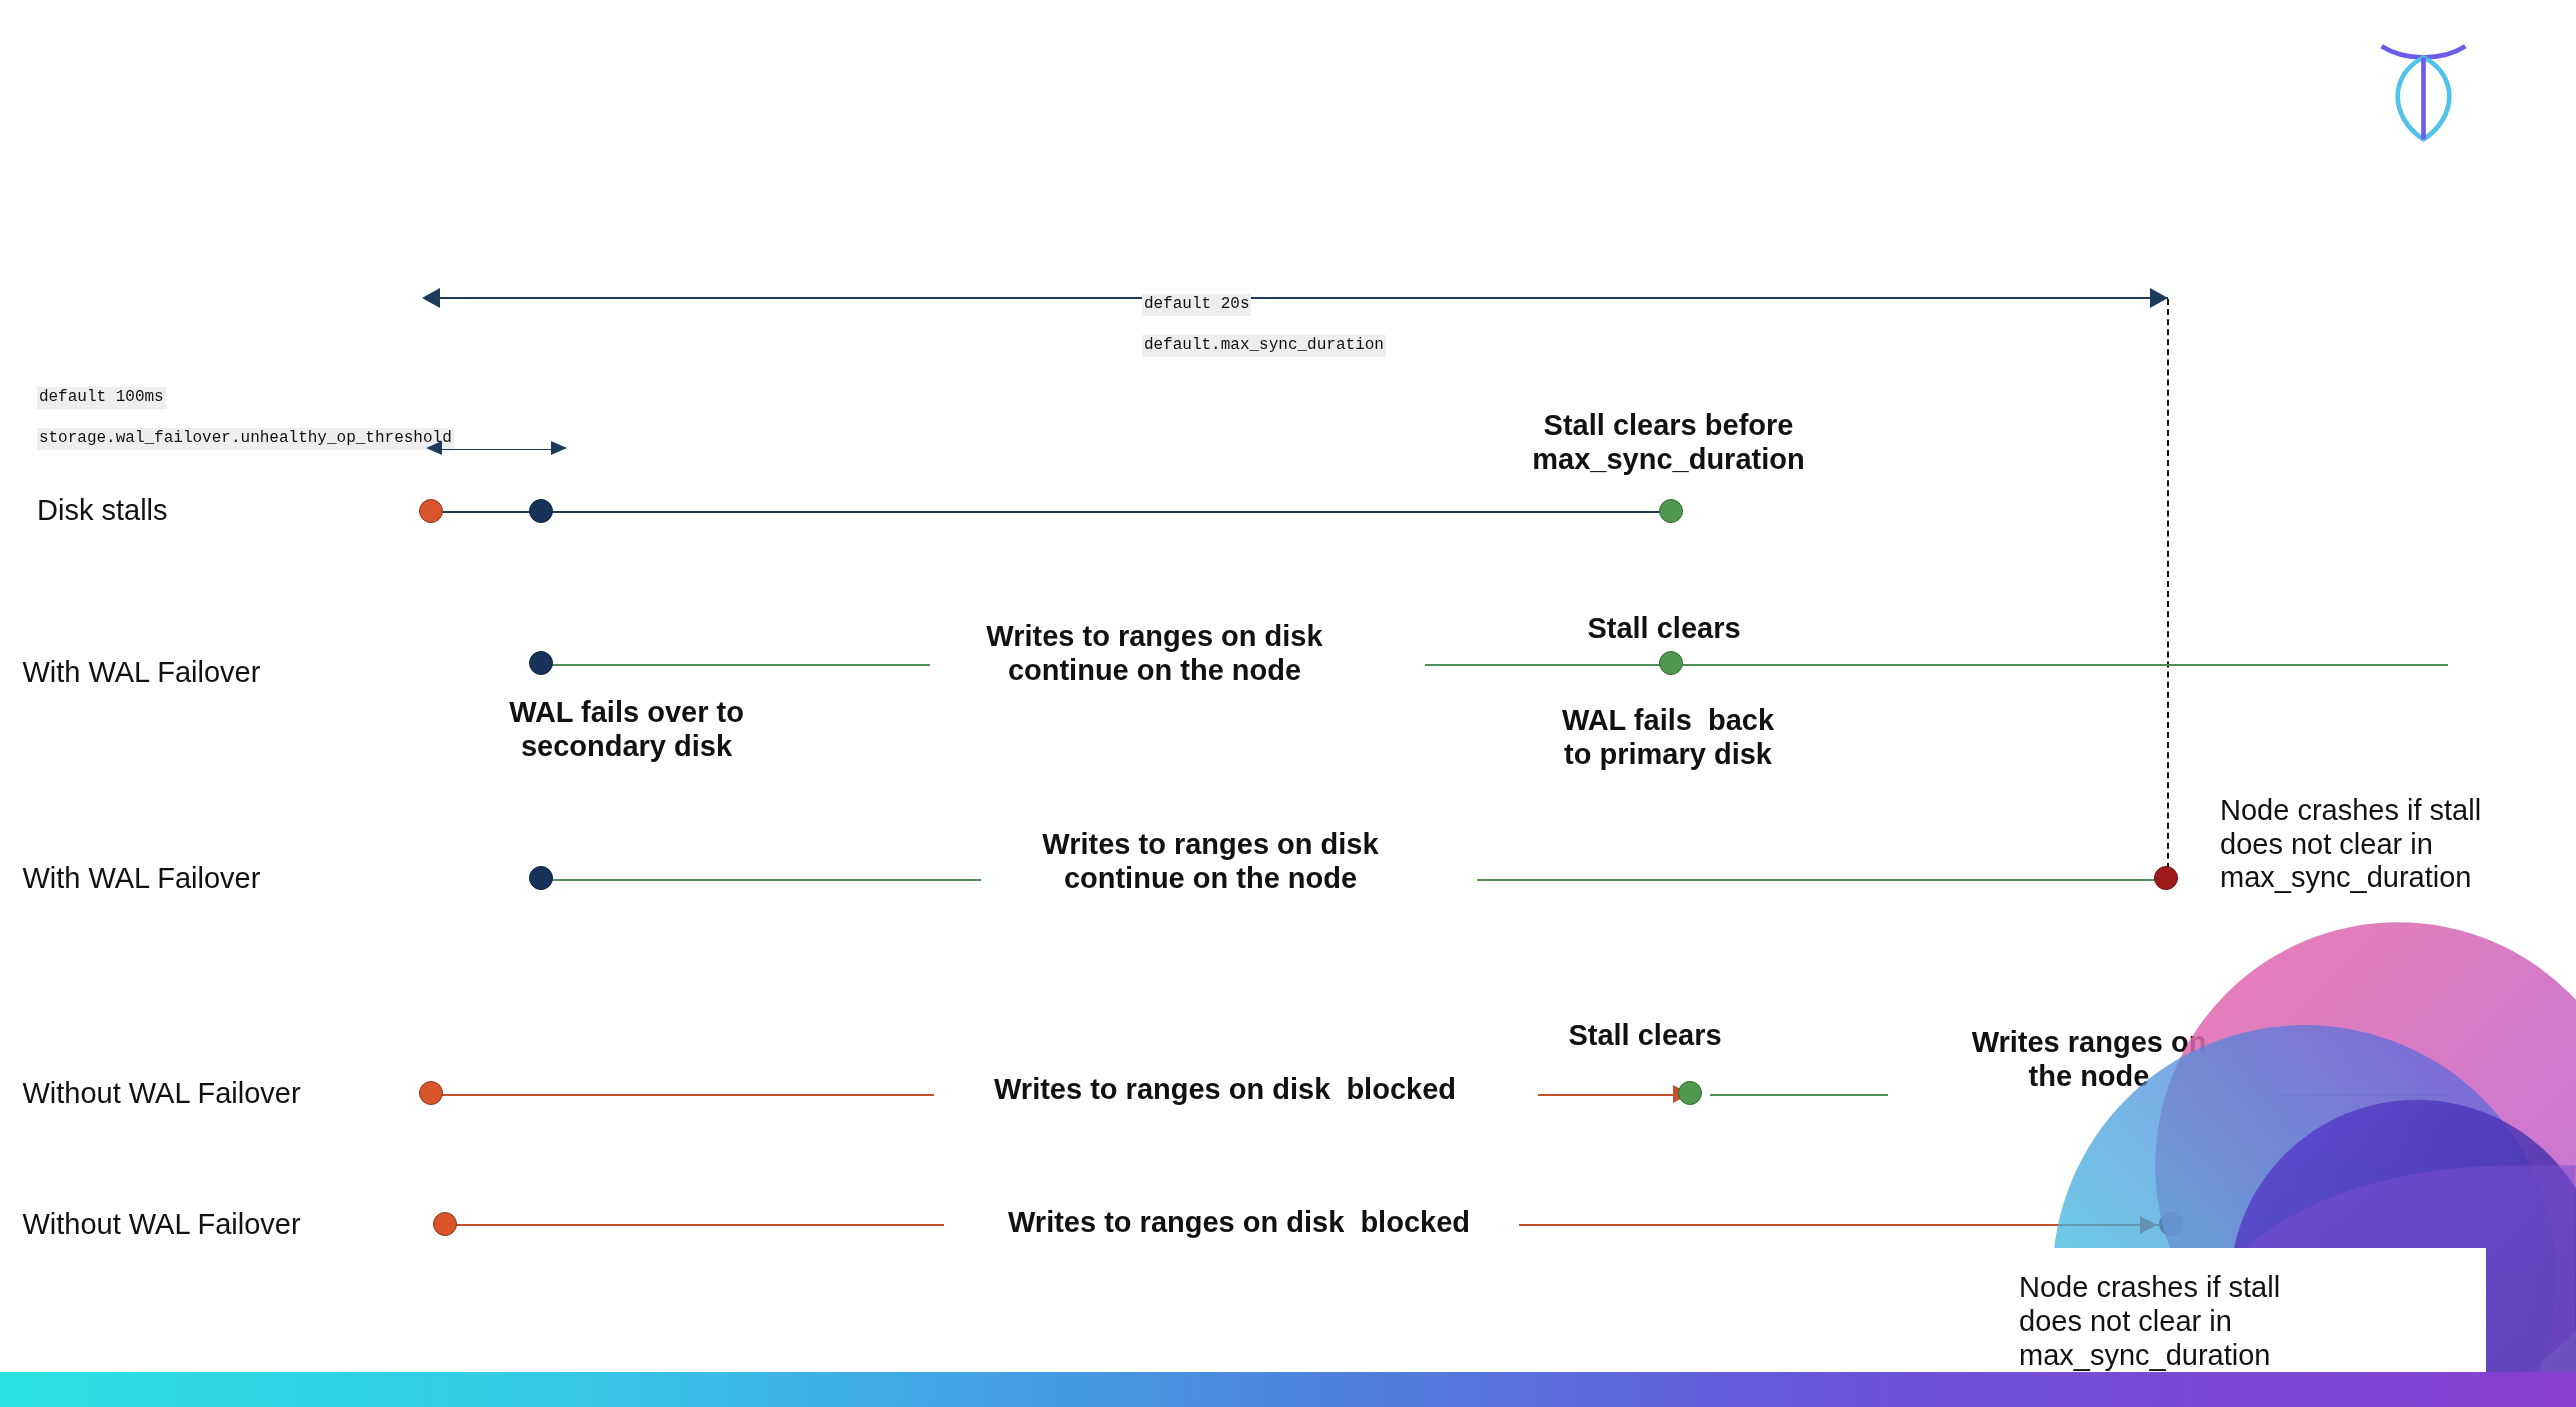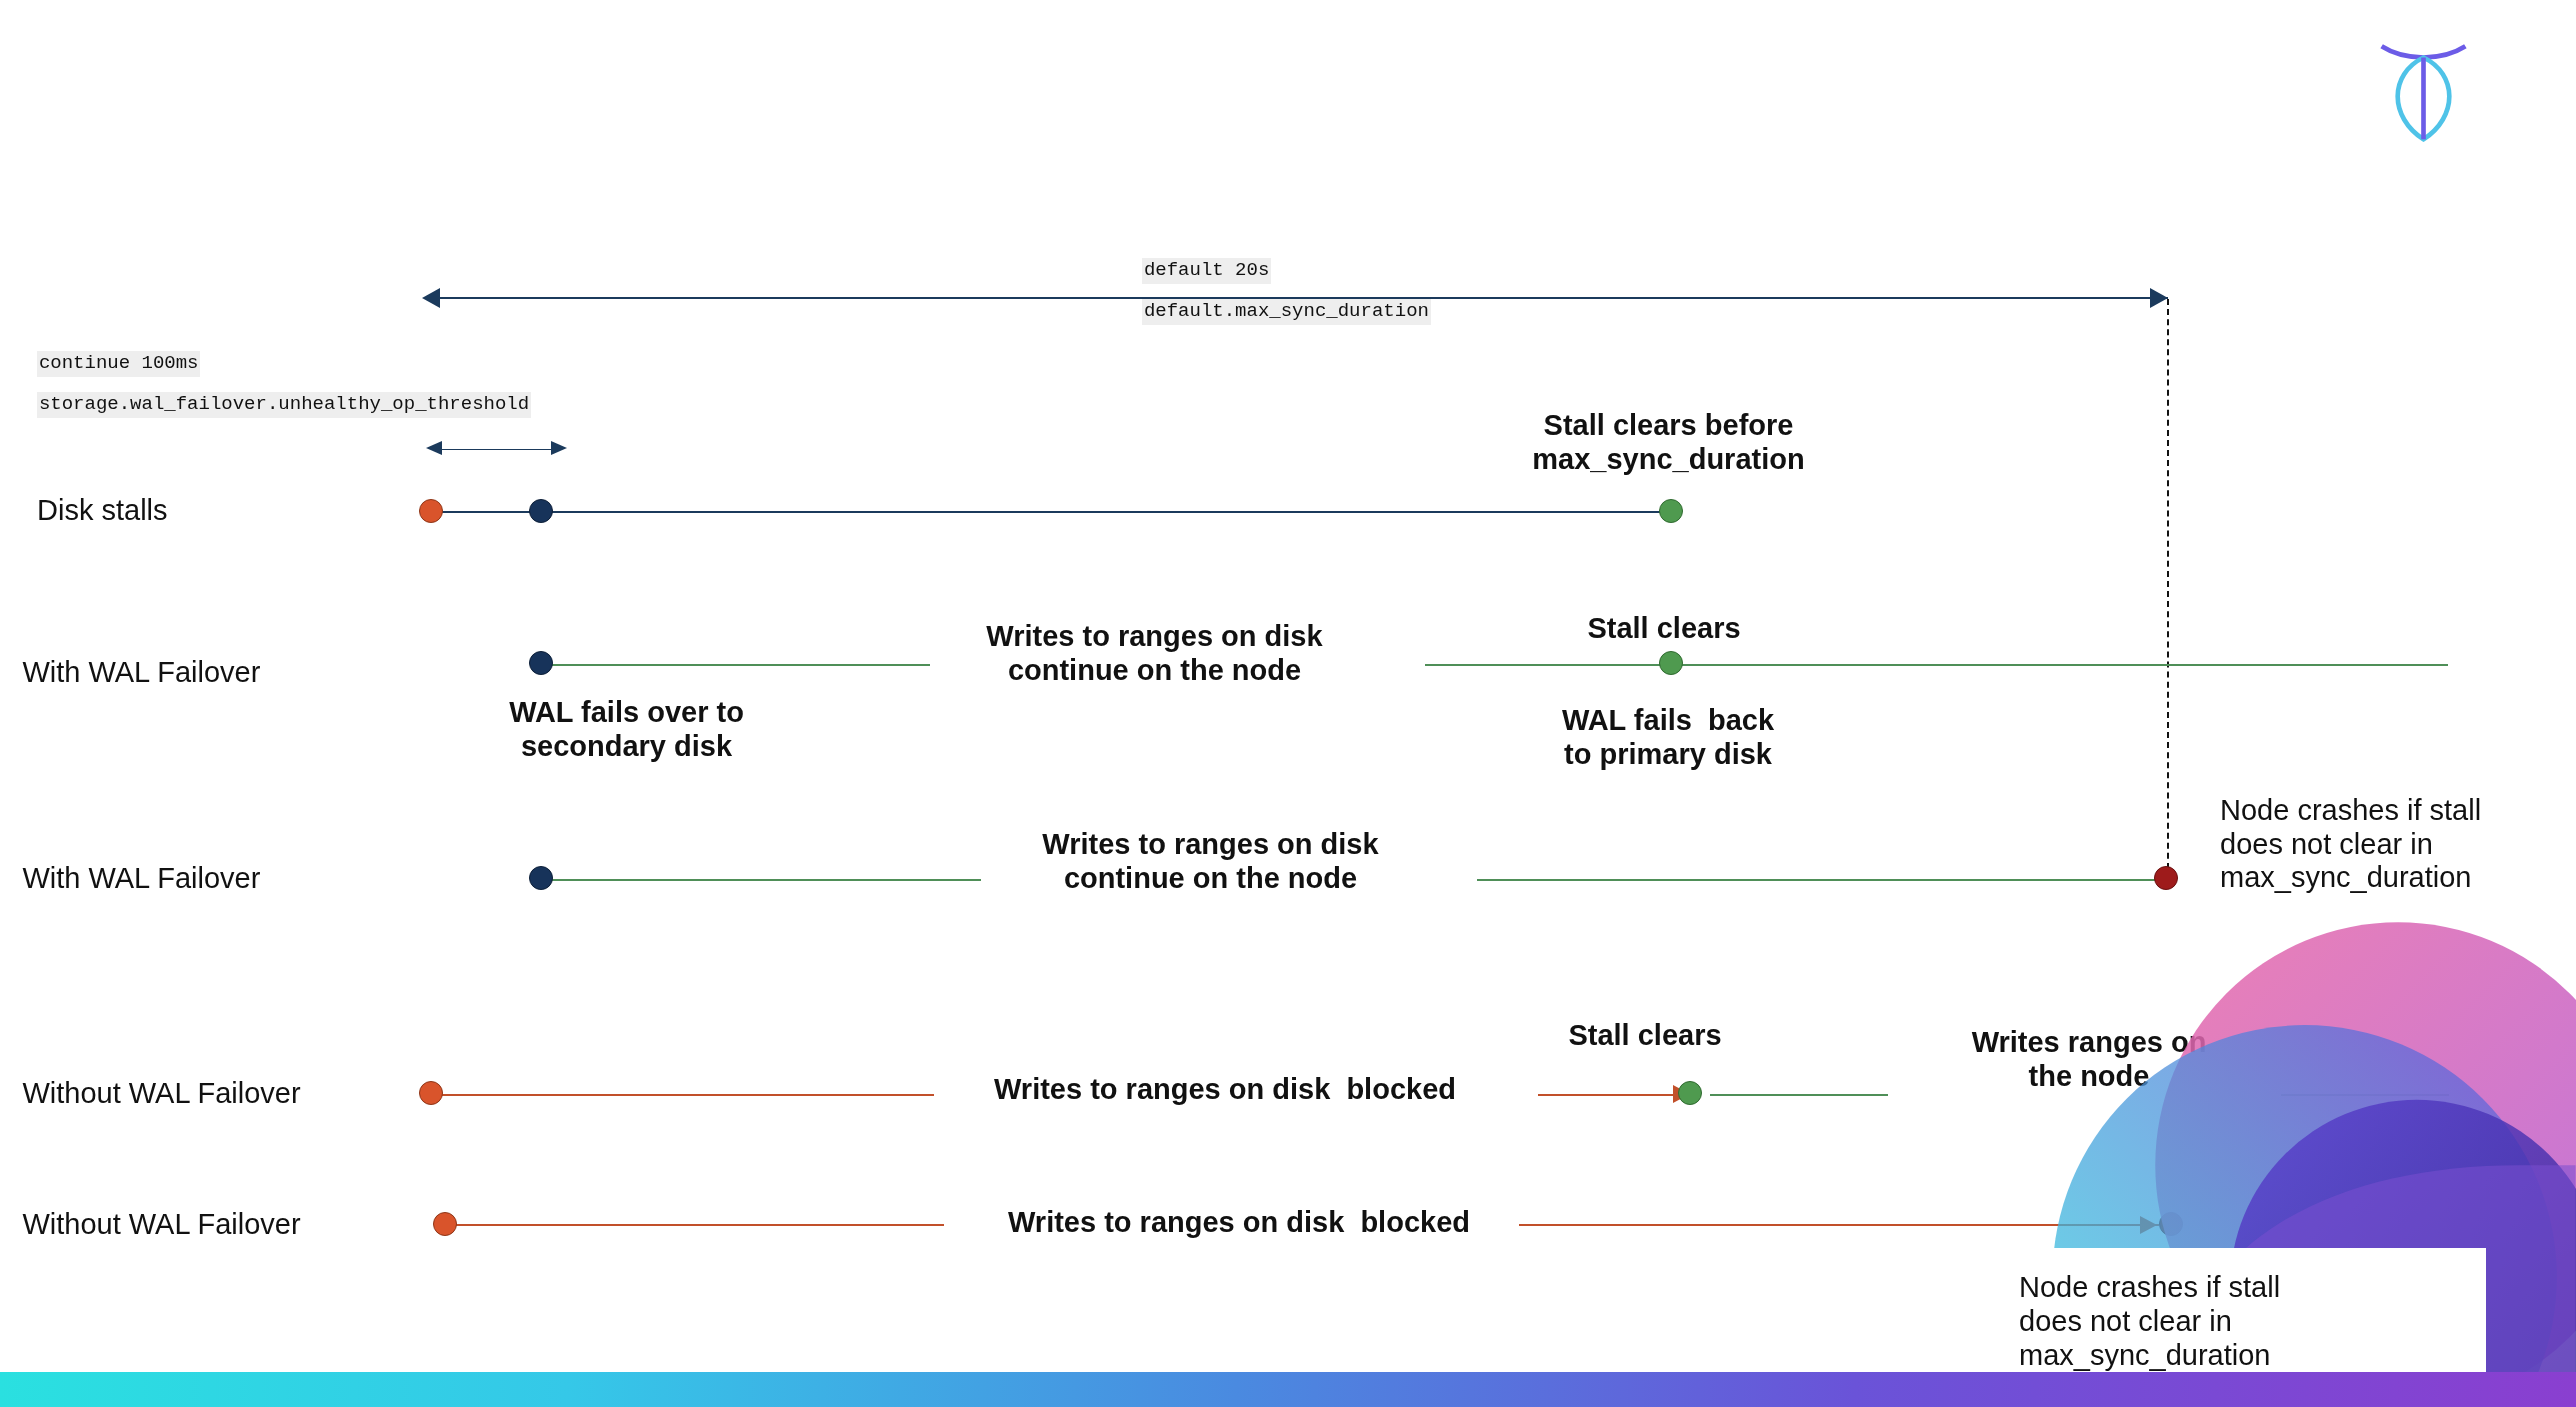--- a/index.html
+++ b/index.html
@@ -43,26 +43,27 @@
     font-size: 29px;
     line-height: 1.16;
     color: #111111;
     white-space: pre;
   }
   .lbl.center { text-align: center; font-weight: bold; }
   .lbl.right  { text-align: left; }
   .mono {
     position: absolute;
     font-family: "Liberation Mono", monospace;
-    font-size: 19px;
+    font-size: 16px;
     line-height: 1.35;
     color: #111111;
     background: #eeeeee;
     white-space: pre;
     padding: 0 1.9px;
+    margin-top: 36px;
   }
   
   .hline {
     position: absolute;
     height: 0;
     border-top-width: 2.8px;
     border-top-style: solid;
   }
   .navy  { border-top-color: #1b3a5c; background: #1b3a5c; }
   .green { border-top-color: #4f8f58; background: #4f8f58; }
@@ -144,21 +145,21 @@
 
   <div class="hline navy" style="left:439px; top:297px; width:1729px;"></div>
   <div class="arrowhead ah-left" style="left:422px; top:288px;"></div>
   <div class="arrowhead ah-right" style="left:2150px; top:288px;"></div>
 
   <div class="mono" style="left:1142px; top:258px;">default 20s</div>
   <div class="mono" style="left:1142px; top:299px;">default.max_sync_duration</div>
 
   <div class="dash" style="left:2167px; top:299px; height:580px;"></div>
 
-  <div class="mono" style="left:37px; top:351px;">continue 100ms</div>
+  <div class="mono" style="left:37px; top:351px;">default 100ms</div>
   <div class="mono" style="left:37px; top:392px;">storage.wal_failover.unhealthy_op_threshold</div>
 
   <div class="hline navy" style="left:441px; top:449px; width:112px; border-top-width:1.9px;"></div>
   <div class="arrowhead" style="left:426px; top:441px; border-top:7.5px solid transparent; border-bottom:7.5px solid transparent; border-right:16px solid #1b3a5c;"></div>
   <div class="arrowhead" style="left:551px; top:441px; border-top:7.5px solid transparent; border-bottom:7.5px solid transparent; border-left:16px solid #1b3a5c;"></div>
 
   <div class="lbl right" style="left:37px; top:494px; width:318px;">Disk stalls</div>
   <div class="hline navy" style="left:439px; top:511px; width:1234px;"></div>
   <div class="dot dot-red" style="left:419px; top:499px;"></div>
   <div class="dot dot-navy" style="left:529px; top:499px;"></div>

